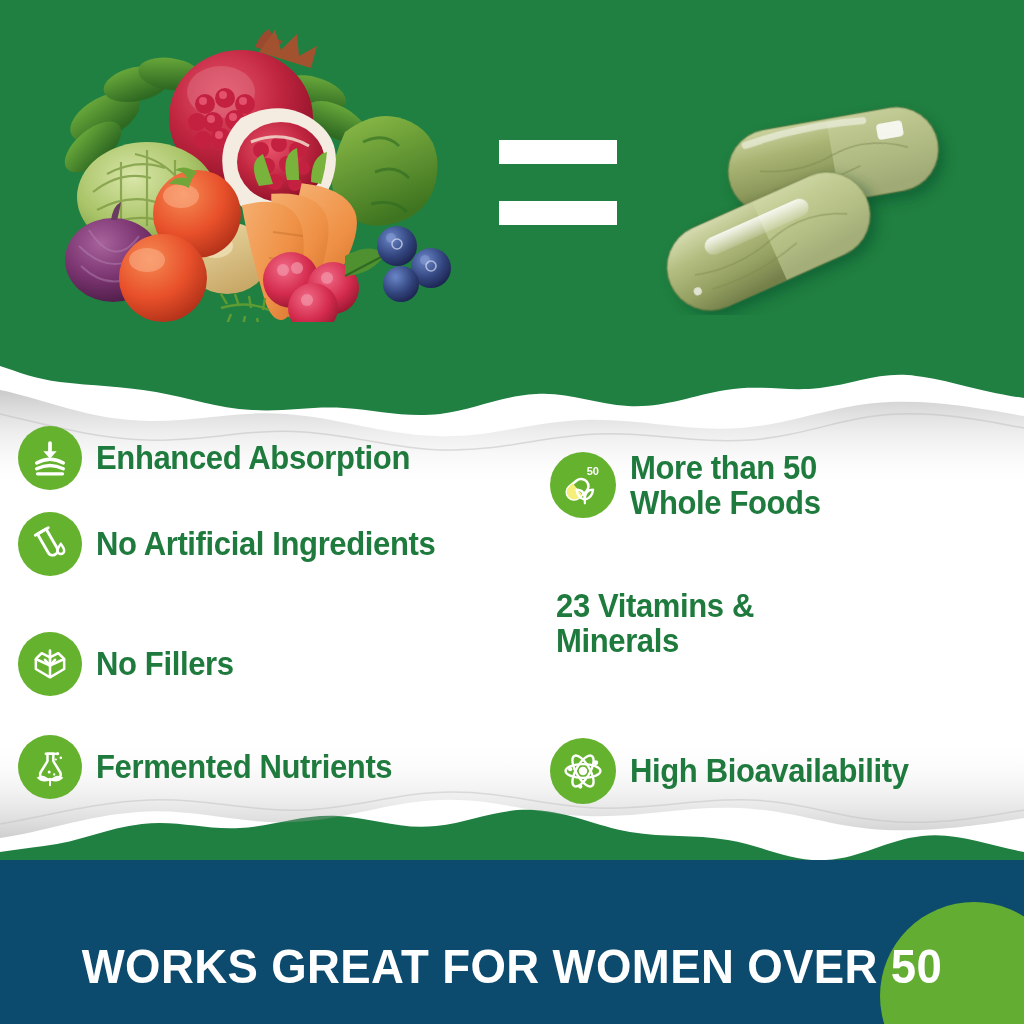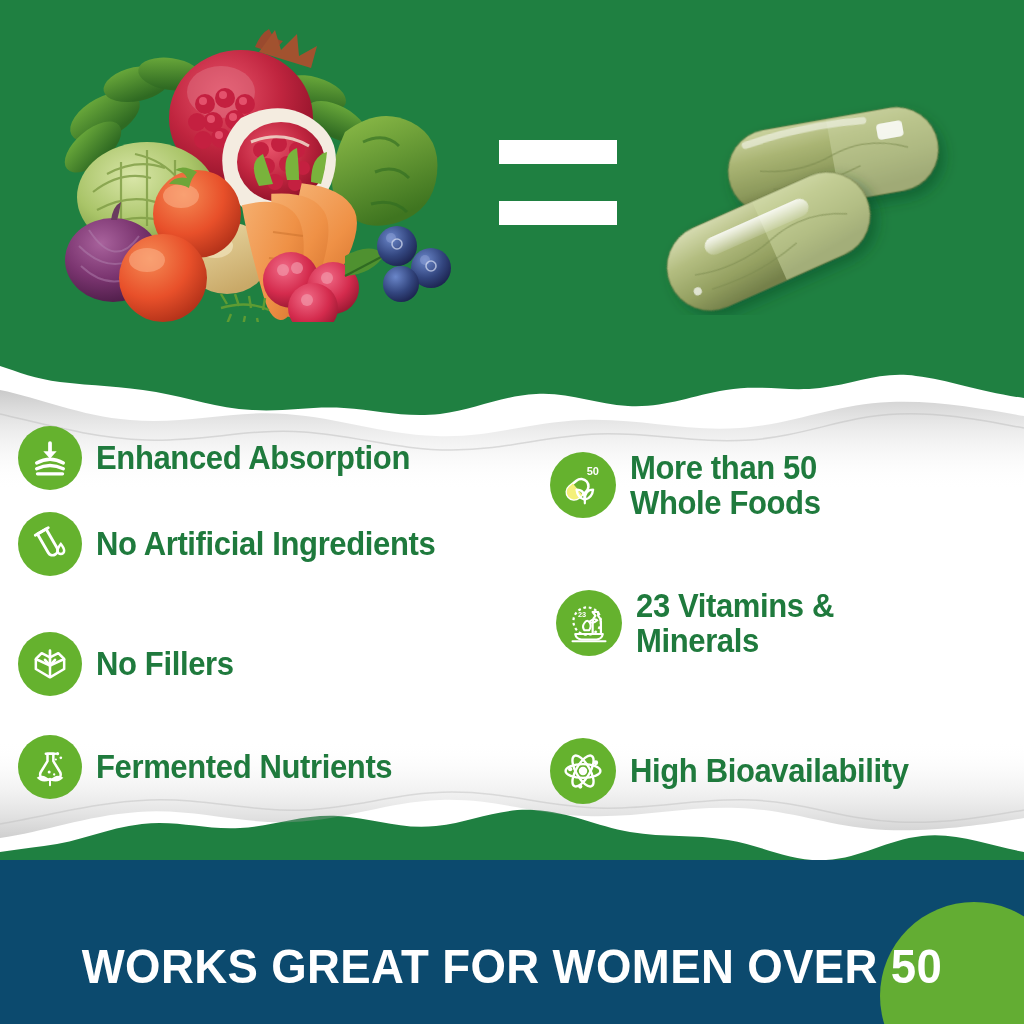--- a/index.html
+++ b/index.html
@@ -568,31 +568,20 @@
             <path d="M26 40 q-8-2-9-11 q9 0 9 11 z" fill="none" stroke="#fff" stroke-width="2.6" stroke-linejoin="round"></path>
             <path d="M26 40 q8-2 9-11 q-9 0-9 11 z" fill="none" stroke="#fff" stroke-width="2.6" stroke-linejoin="round"></path>
             <path d="M26 44 v-9" stroke="#fff" stroke-width="2.4" stroke-linecap="round"></path>
           </svg>
         </span>
         <span class="fl">More than 50
 Whole Foods</span>
       </div>
 
       <div class="feature f-vitamins">
-        <span class="fi">
-          <svg width="44" height="44" viewBox="0 0 48 48">
-            <circle cx="22" cy="22" r="15" fill="none" stroke="#fff" stroke-width="2.4" stroke-dasharray="3 3"></circle>
-            <text x="12" y="17" font-family="Liberation Sans, sans-serif" font-size="8" font-weight="bold" fill="#fff">23</text>
-            <path d="M28 12 h6 v4 q3 3 3 7 v13 h-9 V23 q0-4 3-7 z" fill="none" stroke="#fff" stroke-width="2.4" stroke-linejoin="round"></path>
-            <path d="M19 24 q3-5 6 0 q2 4-1 8 h-5 q-3-4 0-8 z" fill="none" stroke="#fff" stroke-width="2.2"></path>
-            <path d="M25 22 q5-4 8-1 q-4 4-8 2 z" fill="none" stroke="#fff" stroke-width="2"></path>
-            <path d="M9 36 h30 a7 7 0 0 1 -7 6 h-16 a7 7 0 0 1 -7 -6 z" fill="none" stroke="#fff" stroke-width="2.4" stroke-linejoin="round"></path>
-            <path d="M6 44 h36" stroke="#fff" stroke-width="2.2" stroke-linecap="round"></path>
-          </svg>
-        </span>
         <span class="fl">23 Vitamins &amp;
 Minerals</span>
       </div>
 
       <div class="feature f-bio">
         <span class="fi">
           <svg width="44" height="44" viewBox="0 0 48 48">
             <circle cx="24" cy="24" r="4.6" fill="#fff"></circle>
             <ellipse cx="24" cy="24" rx="19" ry="7.5" fill="none" stroke="#fff" stroke-width="2.6"></ellipse>
             <ellipse cx="24" cy="24" rx="19" ry="7.5" fill="none" stroke="#fff" stroke-width="2.6" transform="rotate(60 24 24)"></ellipse>

